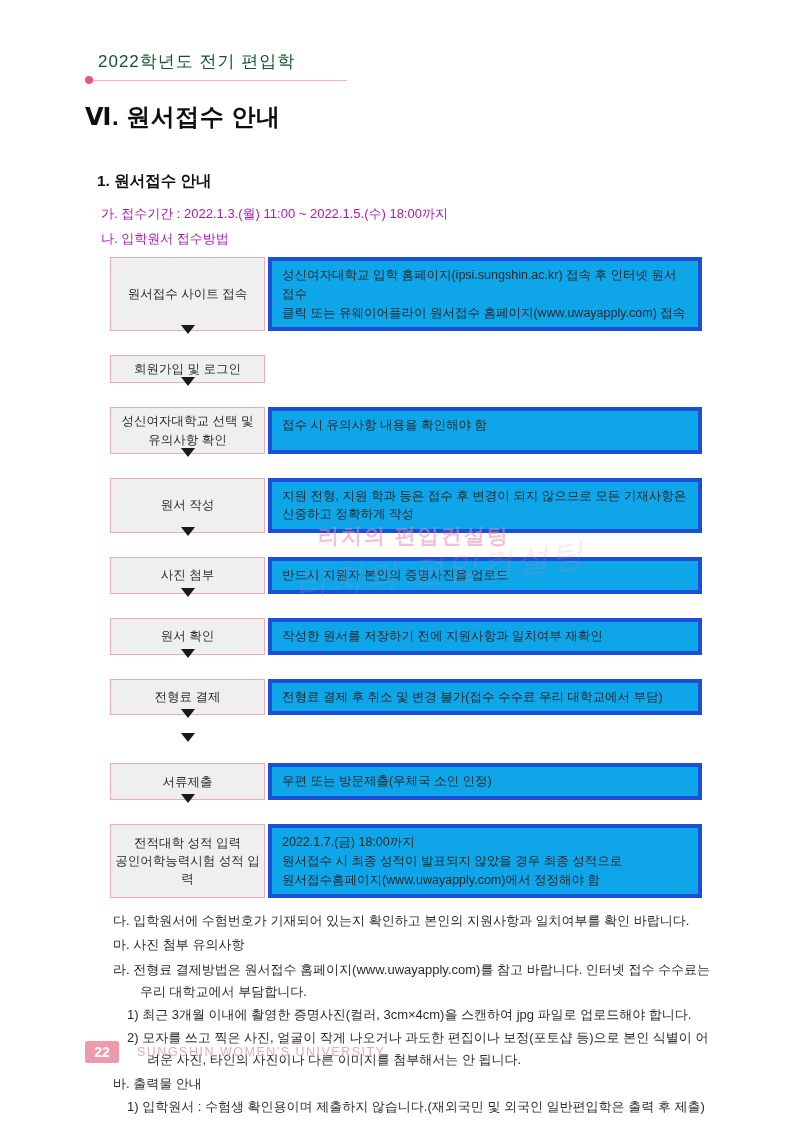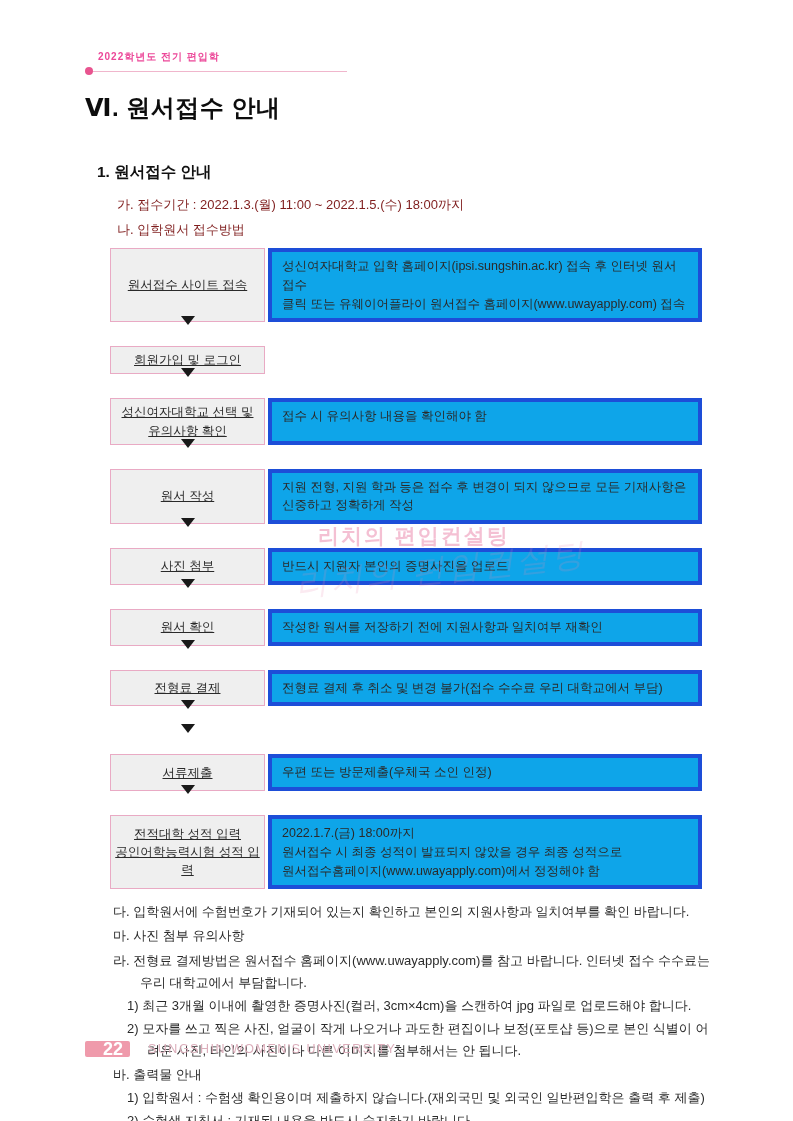--- a/index.html
+++ b/index.html
@@ -14,39 +14,39 @@
   .content { padding: 50px 83px 0 85px; }
 
   
   .doc-header { position: relative; width: 262px; padding-bottom: 7px; border-bottom: 1px solid #f0b6cc; }
   .doc-header .dot {
     position: absolute; left: 0; bottom: -4px;
     width: 8px; height: 8px; border-radius: 50%; background: #e8548f;
   }
   .edition {
     padding-left: 13px;
-    color: #ec4899; font-size: 10px; font-weight: bold; letter-spacing: 1px;
+    color: #14532d; font-size: 17px; font-weight: normal; letter-spacing: 1px;
   }
 
   .doc-title { margin: 20px 0 0 0; font-size: 24px; font-weight: bold; color: #0d0d0d; letter-spacing: 0.5px; }
 
   .section-heading { margin: 38px 0 0 12px; font-size: 15.5px; font-weight: bold; color: #111; }
 
-  .line-ga, .line-na { margin: 13px 0 0 32px; font-size: 13px; color: #7f1d1d; }
+  .line-ga, .line-na { margin: 13px 0 0 16px; font-size: 13px; color: #a21caf; }
   .line-na { margin-top: 7px; }
 
   
   .flow { margin: 9px 0 0 25px; width: 592px; }
   .flow-row { display: flex; align-items: stretch; }
   .flow-label {
     width: 155px; box-sizing: border-box;
     background: #efefef; border: 1px solid #e9aac4;
     display: flex; align-items: center; justify-content: center;
     text-align: center; font-size: 12.5px; line-height: 1.45;
-    padding: 4px 2px; white-space: pre-line; color: #2a2a2a; text-decoration: underline;
+    padding: 4px 2px; white-space: pre-line; color: #2a2a2a;
   }
   .flow-desc {
     flex: 1; box-sizing: border-box; margin-left: 3px;
     border: 4px solid #1d4ed8; background: #0ea5e9;
     display: flex; 
     font-size: 12.5px; line-height: 1.5; padding: 5px 10px;
     white-space: pre-line; color: #2a2a2a; min-height: 27px;
   }
   .flow-arrow { width: 155px; text-align: center; padding: 3px 0; }
   .arrow-shape { display: inline-block; }
@@ -73,23 +73,23 @@
     position: absolute; left: 295px; top: 548px;
     color: rgba(235, 140, 175, 0.18);
     font-size: 32px; font-style: italic; letter-spacing: 3px;
     transform: rotate(-6deg);
     pointer-events: none;
   }
 
   
   .footer { position: absolute; left: 85px; top: 1041px; display: flex; align-items: center; }
   .page-num {
-    width: 34px; height: 16px; background: #ef9aab; color: #ffffff;
-    font-weight: bold; font-size: 18px; border-radius: 2px;
-    display: flex; align-items: center; justify-content: center; padding-left: 11px;
+    width: 34px; height: 22px; background: #ef9aab; color: #ffffff;
+    font-weight: bold; font-size: 14px; border-radius: 2px;
+    display: flex; align-items: center; justify-content: center;
   }
   .univ { margin-left: 18px; color: #dcaebb; font-size: 12.5px; letter-spacing: 1.5px; }
 </style>
 </head>
 <body>
 
 <div class="content">
 
   <div class="doc-header">
     <span class="dot"></span>

